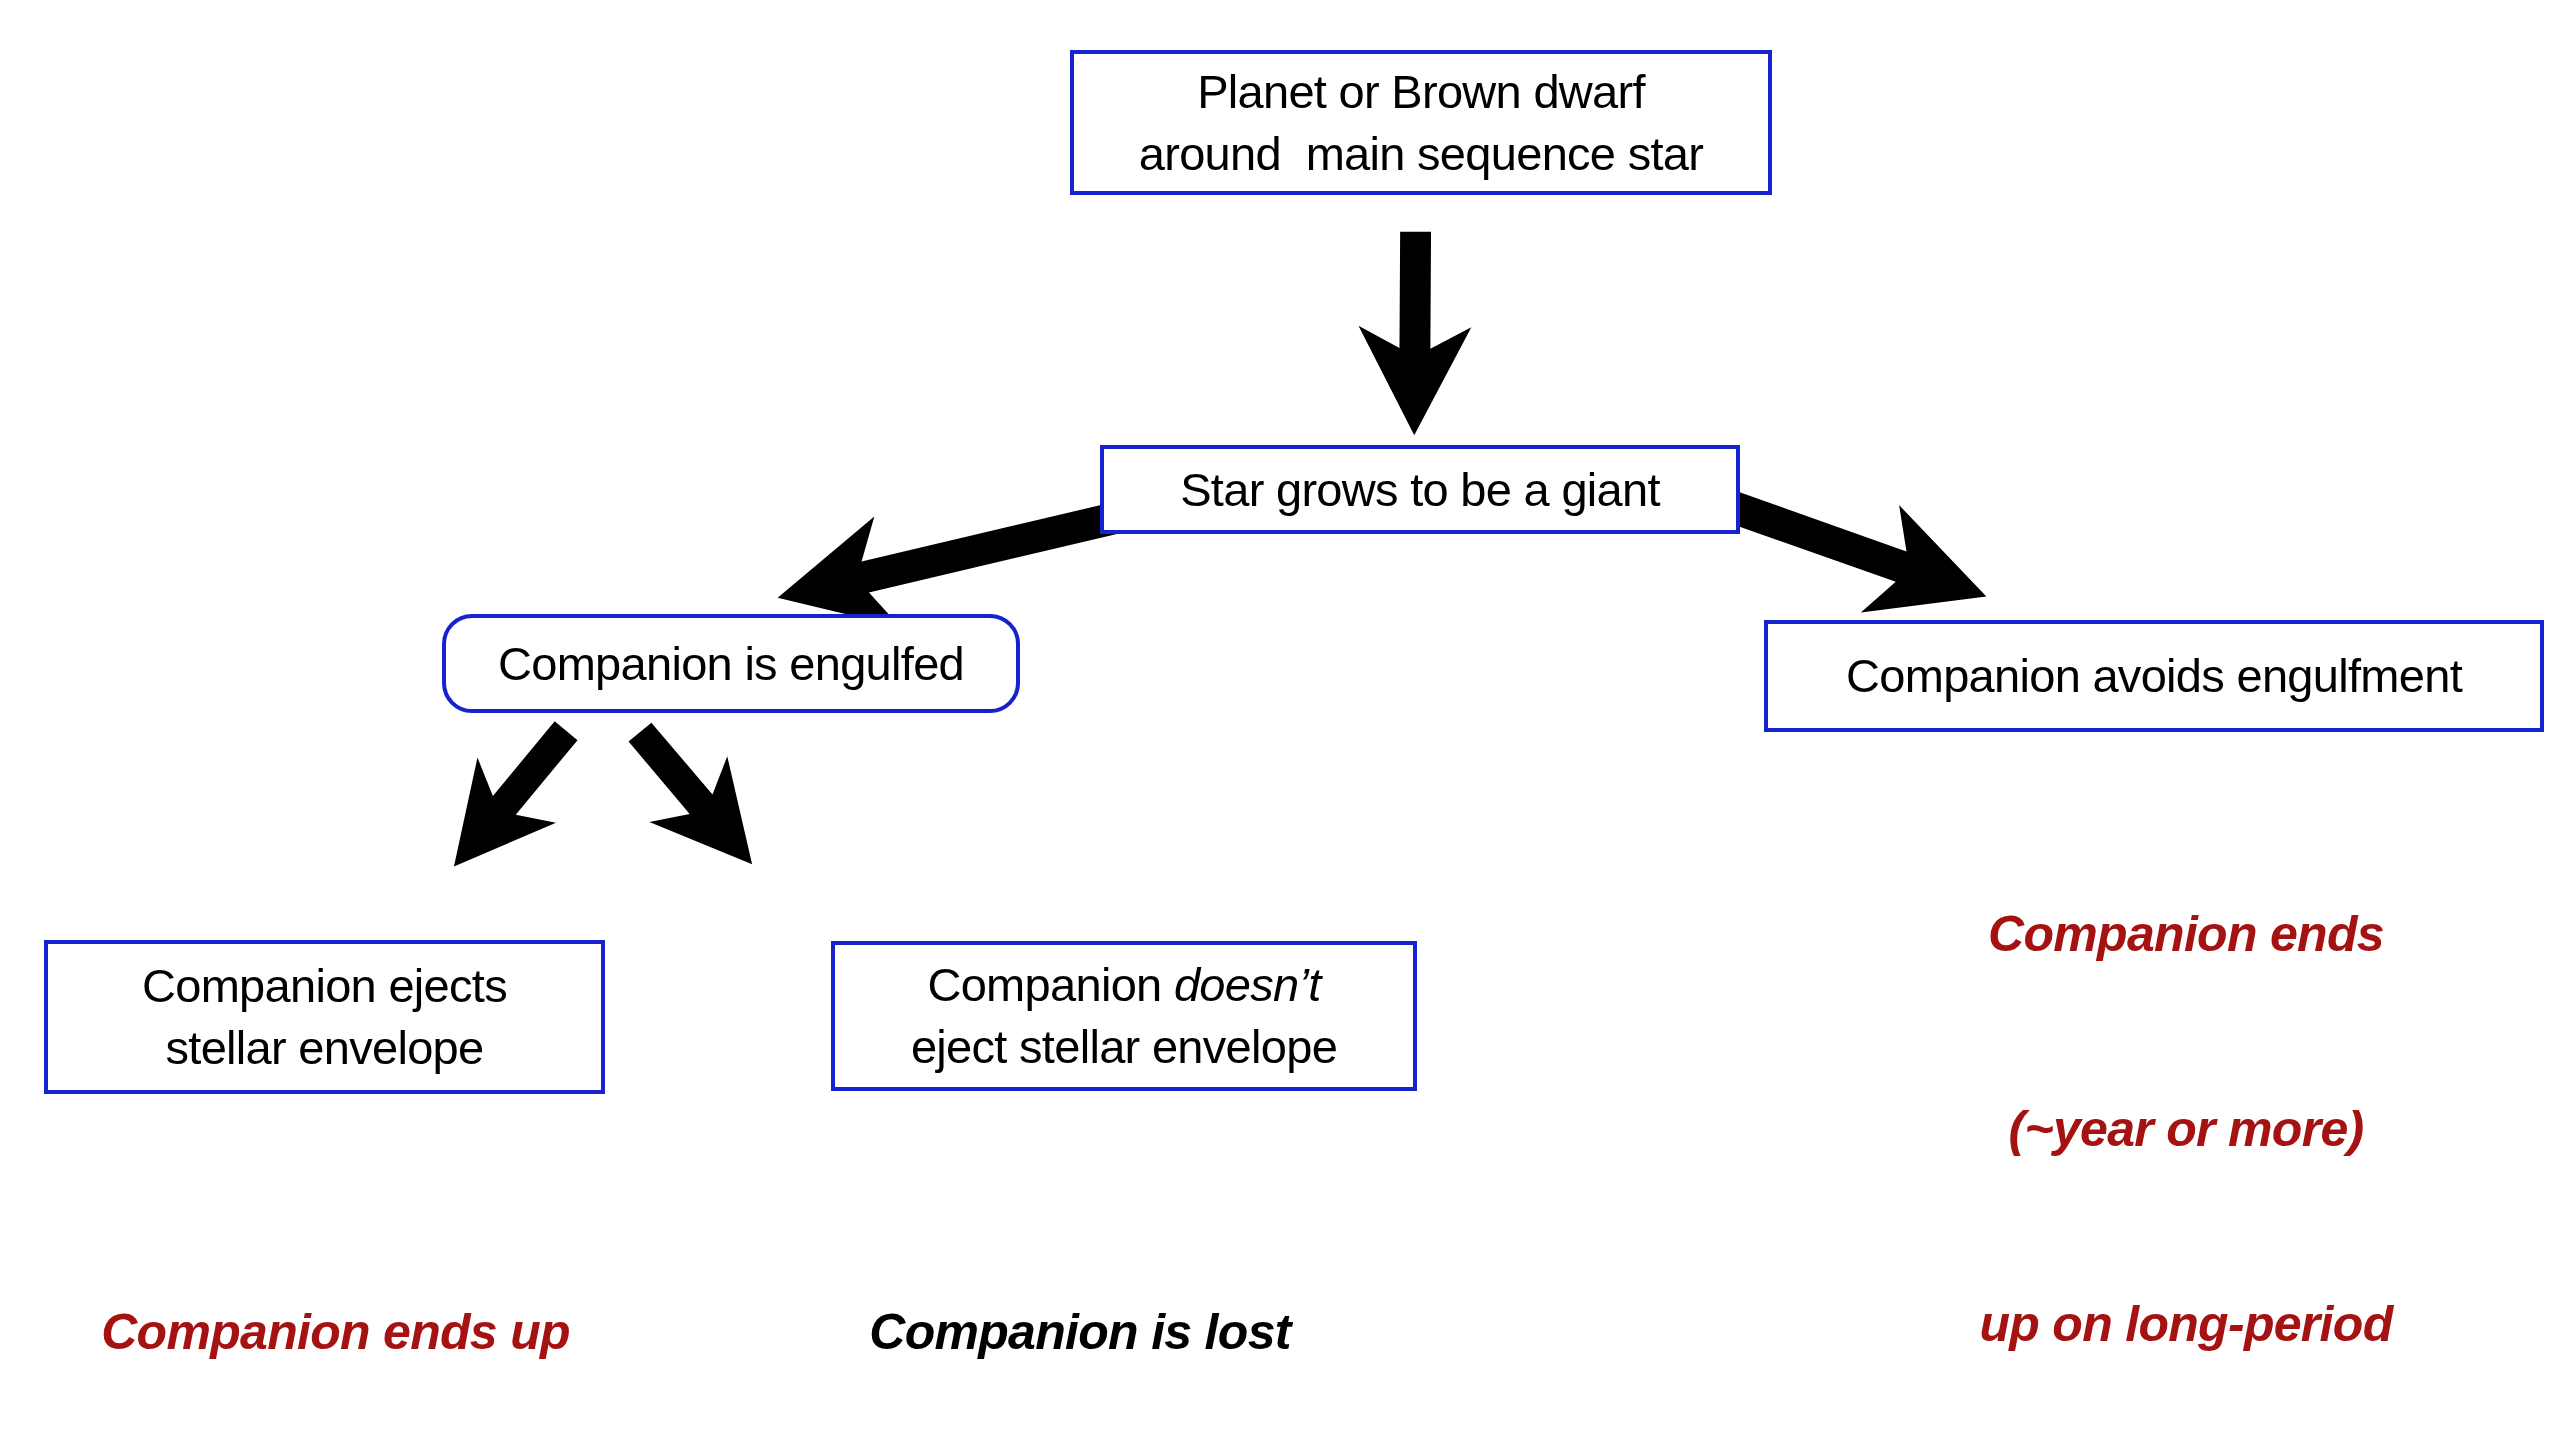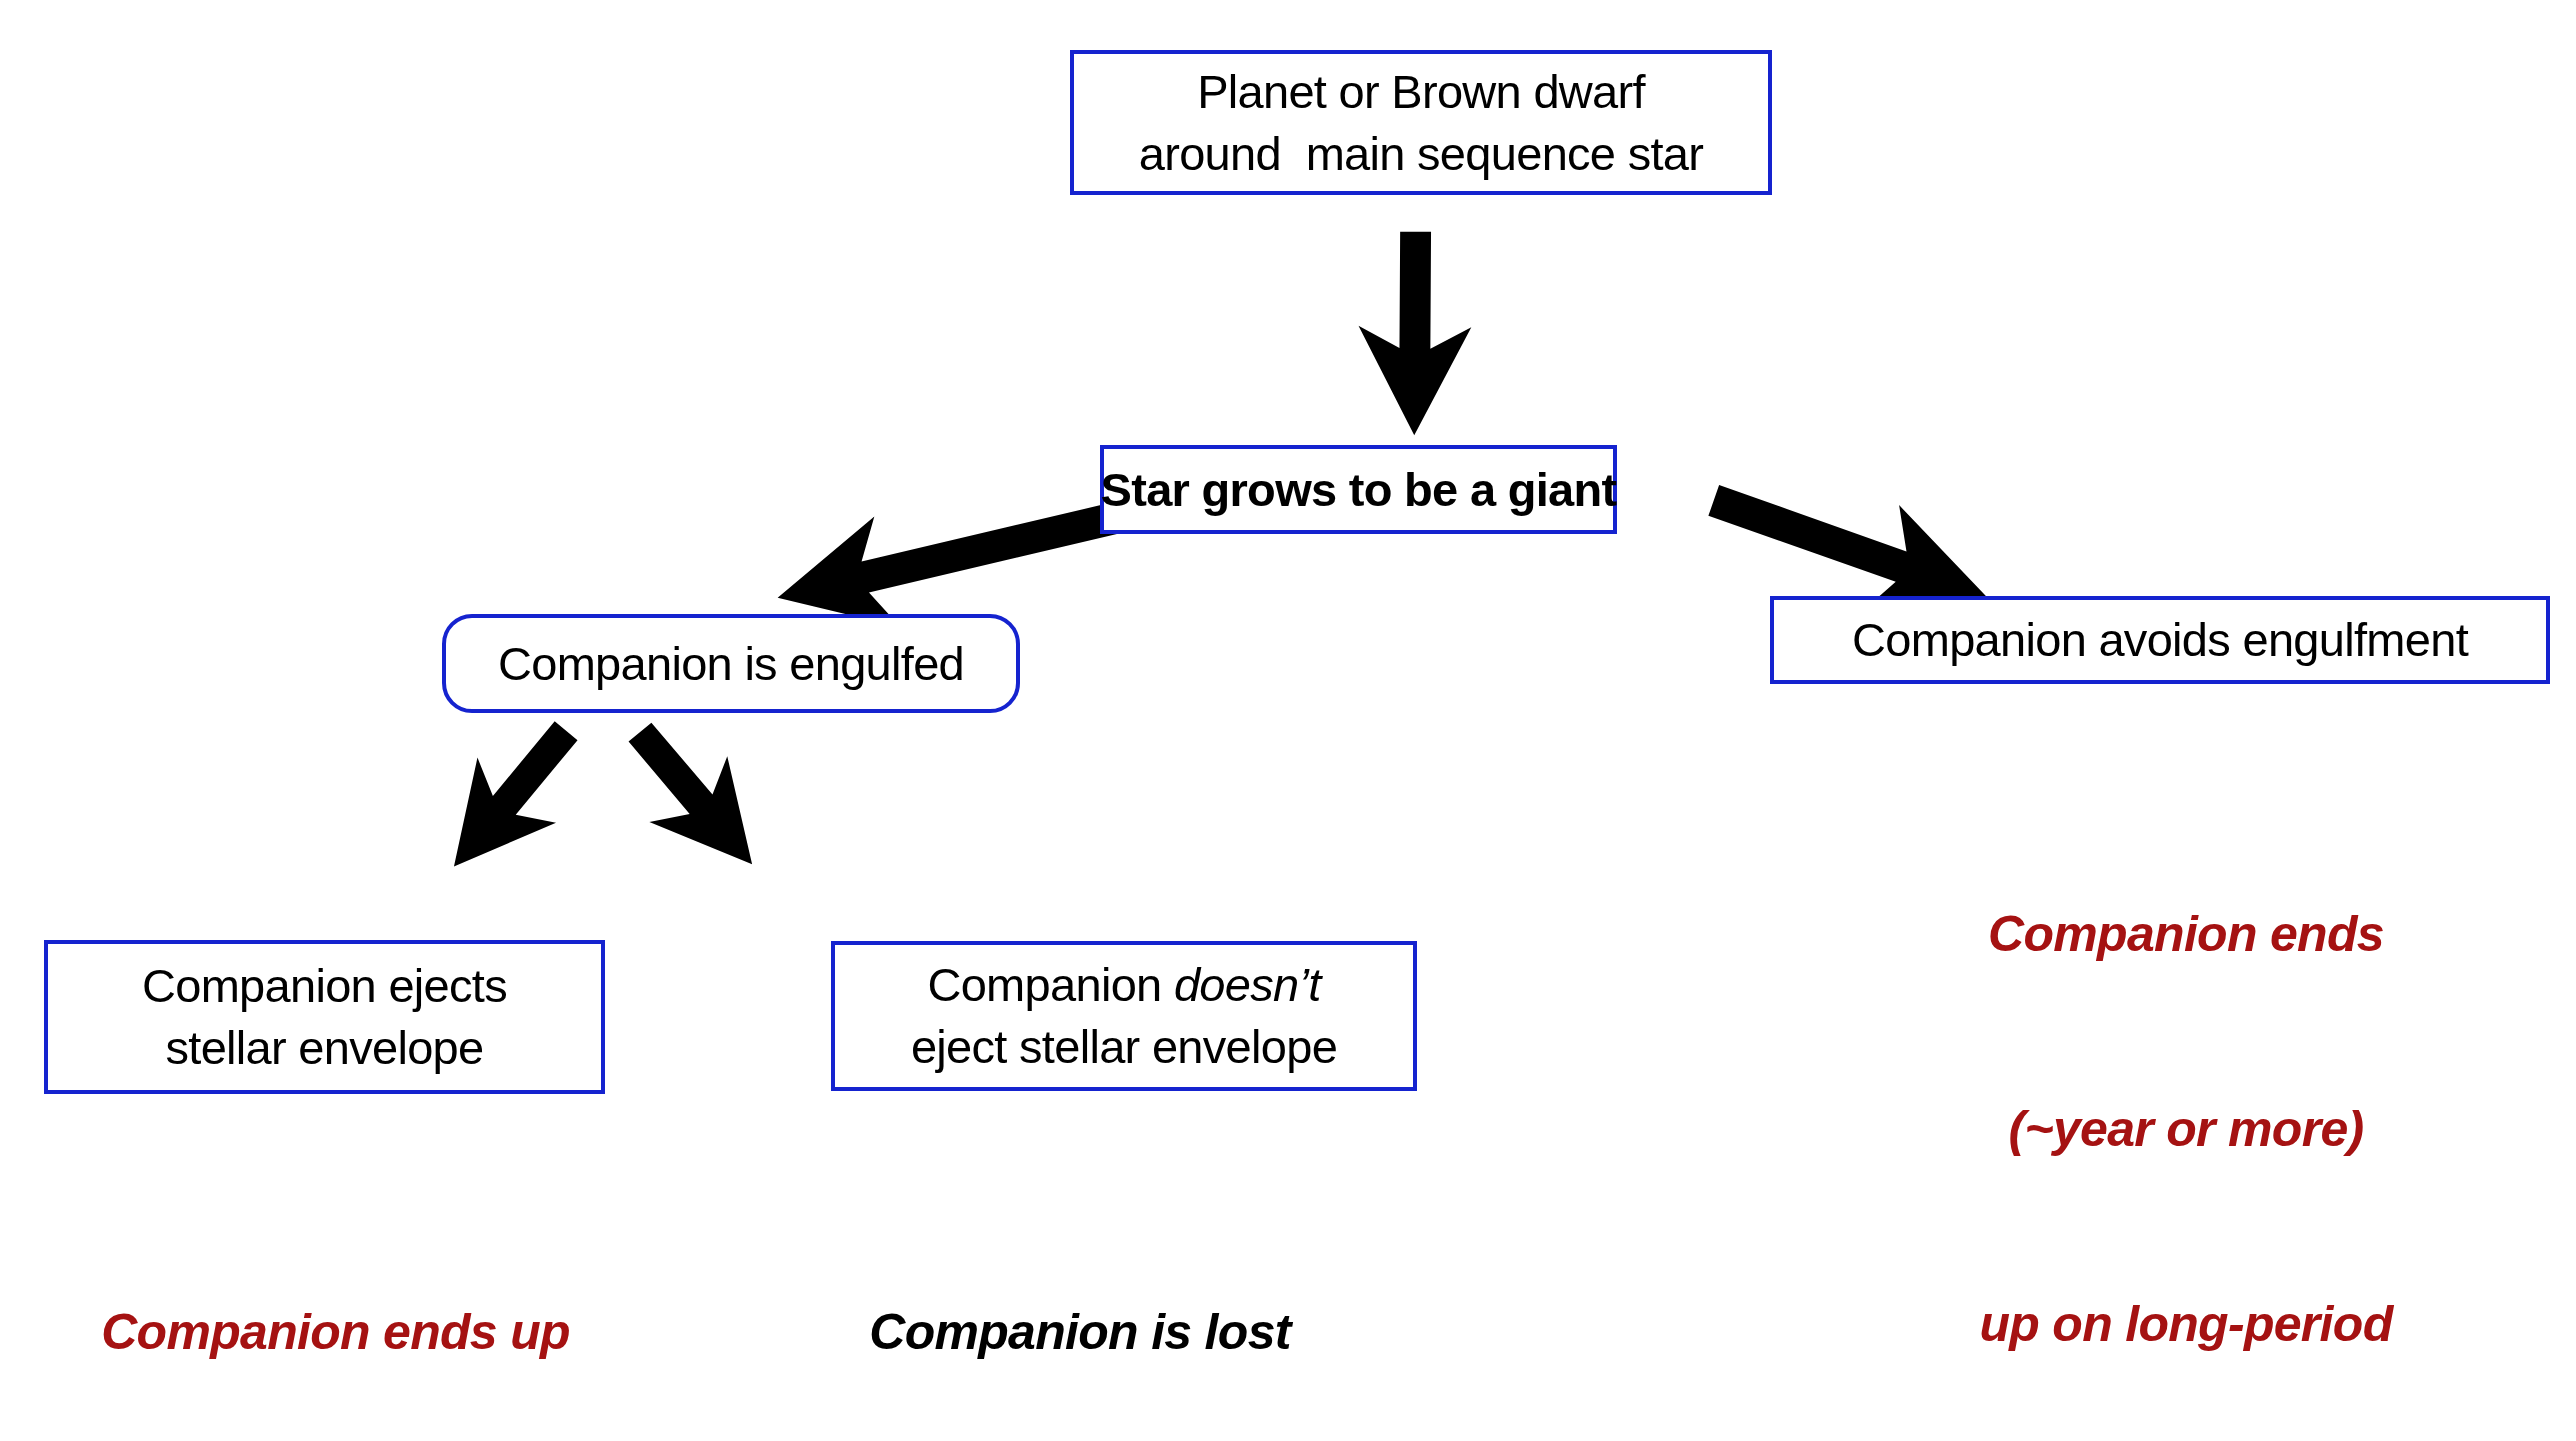--- a/index.html
+++ b/index.html
@@ -50,29 +50,29 @@
       <polygon points="2958,888 2771,912 2823,866 2544,768 2560,722 2839,821 2828,752" fill="#000000"></polygon>
       <polygon points="676,1290 711,1128 734,1185 826,1074 860,1102 768,1213 828,1225" fill="#000000"></polygon>
       <polygon points="1120,1287 967,1224 1027,1212 936,1104 970,1076 1061,1183 1083,1126" fill="#000000"></polygon>
     </svg>
 
   <div class="node" style="left:1070px;top:50px;width:702px;height:145px;">
     <div class="ln">Planet or Brown dwarf</div>
     <div class="ln">around  main sequence star</div>
   </div>
 
-  <div class="node" style="left:1100px;top:445px;width:517px;height:89px;font-weight:bold;">
+  <div class="node" style="left:1100px;top:445px;width:640px;height:89px;">
     <div class="ln">Star grows to be a giant</div>
   </div>
 
   <div class="node" style="left:442px;top:614px;width:578px;height:99px;border-radius:30px;">
     <div class="ln">Companion is engulfed</div>
   </div>
 
-  <div class="node" style="left:1764px;top:596px;width:780px;height:88px;margin-left:6px;">
+  <div class="node" style="left:1764px;top:620px;width:780px;height:112px;">
     <div class="ln">Companion avoids engulfment</div>
   </div>
 
   <div class="node" style="left:44px;top:940px;width:561px;height:154px;">
     <div class="ln">Companion ejects</div>
     <div class="ln">stellar envelope</div>
   </div>
 
   <div class="node" style="left:831px;top:941px;width:586px;height:150px;">
     <div class="ln"><span>Companion </span><span class="it">doesn’t</span></div>

